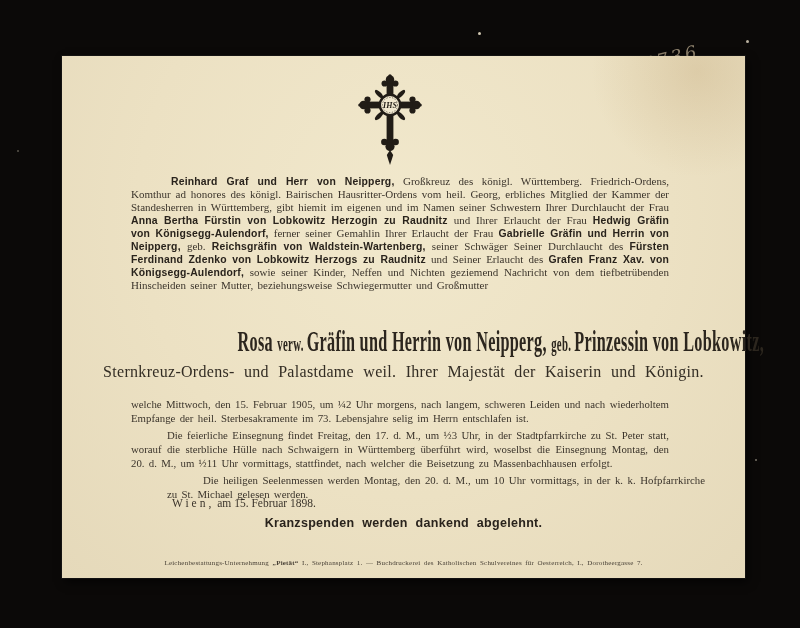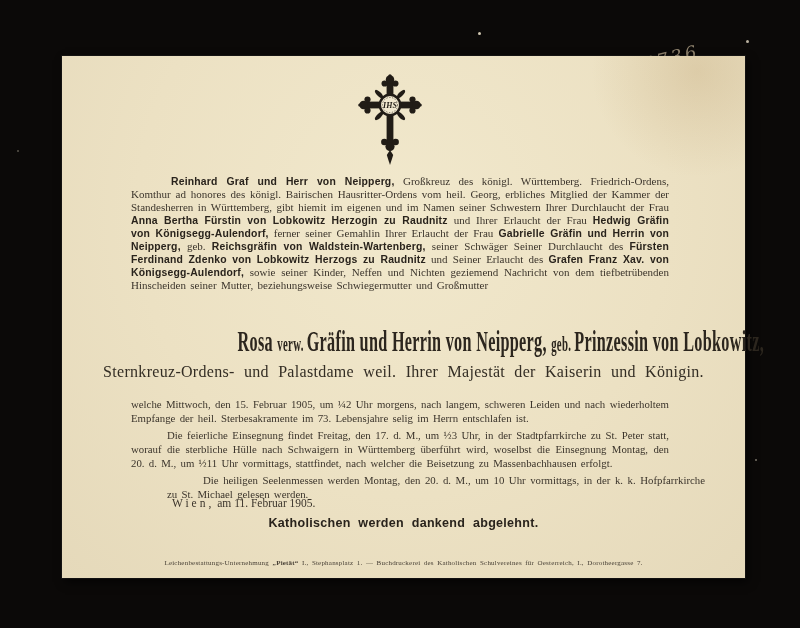--- a/index.html
+++ b/index.html
@@ -119,20 +119,20 @@
     </div>
 
     <div class="center-blk subtitle">Sternkreuz-Ordens- und Palastdame weil. Ihrer Majestät der Kaiserin und Königin.</div>
 
     <p class="blk bodypara p-death">welche Mittwoch, den 15. Februar 1905, um ¼2 Uhr morgens, nach langem, schweren Leiden und nach wiederholtem Empfange der heil. Sterbesakramente im 73. Lebensjahre selig im Herrn entschlafen ist.</p>
 
     <p class="blk bodypara p-funeral">Die feierliche Einsegnung findet Freitag, den 17. d. M., um ½3 Uhr, in der Stadtpfarrkirche zu St. Peter statt, worauf die sterbliche Hülle nach Schwaigern in Württemberg überführt wird, woselbst die Einsegnung Montag, den 20. d. M., um ½11 Uhr vormittags, stattfindet, nach welcher die Beisetzung zu Massenbachhausen erfolgt.</p>
 
     <p class="blk bodypara p-mass">Die heiligen Seelenmessen werden Montag, den 20. d. M., um 10 Uhr vormittags, in der k. k. Hofpfarrkirche zu St. Michael gelesen werden.</p>
 
-    <div class="dateline"><span class="city">Wien,</span><span> am 11. Februar 1905.</span></div>
+    <div class="dateline"><span class="city">Wien,</span><span> am 15. Februar 1898.</span></div>
 
-    <div class="center-blk wreath">Katholischen werden dankend abgelehnt.</div>
+    <div class="center-blk wreath">Kranzspenden werden dankend abgelehnt.</div>
 
     <div class="center-blk imprint"><span>Leichenbestattungs-Unternehmung </span><span class="bold">„Pietät“</span><span> I., Stephansplatz 1.  —  Buchdruckerei des Katholischen Schulvereines für Oesterreich, I., Dorotheergasse 7.</span></div>
 
   </div>
 </div>
 
 </body></html>

